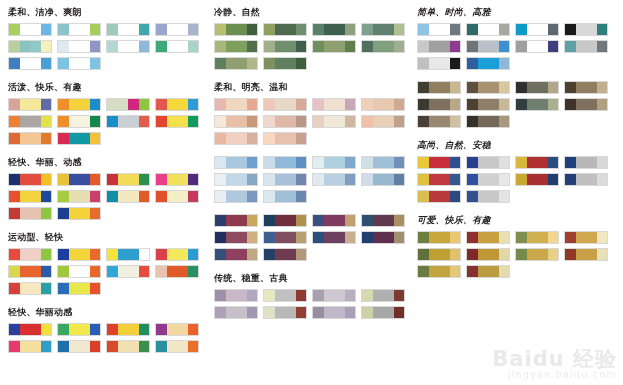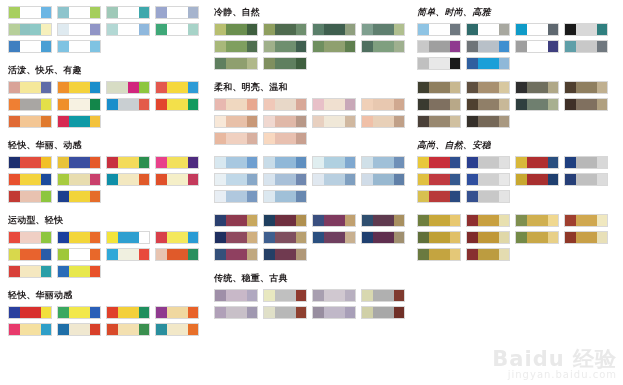--- a/index.html
+++ b/index.html
@@ -92,20 +92,21 @@
     font-family: "DejaVu Sans", "Liberation Sans", sans-serif;
   }
 </style>
 </head>
 <body>
 
 <div id="sheet">
   <div class="columns">
       <div class="column col-0">
         <div class="group">
+          <div class="group-title">柔和、洁净、爽朗</div>
           <div class="palette-grid">
             <div class="palette">
               <div class="swatch" style="background-color: rgb(168, 207, 95);"></div>
               <div class="swatch" style="background-color: rgb(255, 255, 255);"></div>
               <div class="swatch" style="background-color: rgb(255, 255, 255);"></div>
               <div class="swatch" style="background-color: rgb(108, 182, 228);"></div>
             </div>
             <div class="palette">
               <div class="swatch" style="background-color: rgb(141, 196, 204);"></div>
               <div class="swatch" style="background-color: rgb(255, 255, 255);"></div>
@@ -913,20 +914,21 @@
             </div>
             <div class="palette">
               <div class="swatch" style="background-color: rgb(53, 80, 143);"></div>
               <div class="swatch" style="background-color: rgb(200, 200, 200);"></div>
               <div class="swatch" style="background-color: rgb(200, 200, 200);"></div>
               <div class="swatch" style="background-color: rgb(228, 228, 228);"></div>
             </div>
           </div>
         </div>
         <div class="group">
+          <div class="group-title">可爱、快乐、有趣</div>
           <div class="palette-grid">
             <div class="palette">
               <div class="swatch" style="background-color: rgb(111, 127, 63);"></div>
               <div class="swatch" style="background-color: rgb(200, 168, 58);"></div>
               <div class="swatch" style="background-color: rgb(200, 168, 58);"></div>
               <div class="swatch" style="background-color: rgb(232, 200, 112);"></div>
             </div>
             <div class="palette">
               <div class="swatch" style="background-color: rgb(143, 47, 47);"></div>
               <div class="swatch" style="background-color: rgb(200, 160, 64);"></div>

